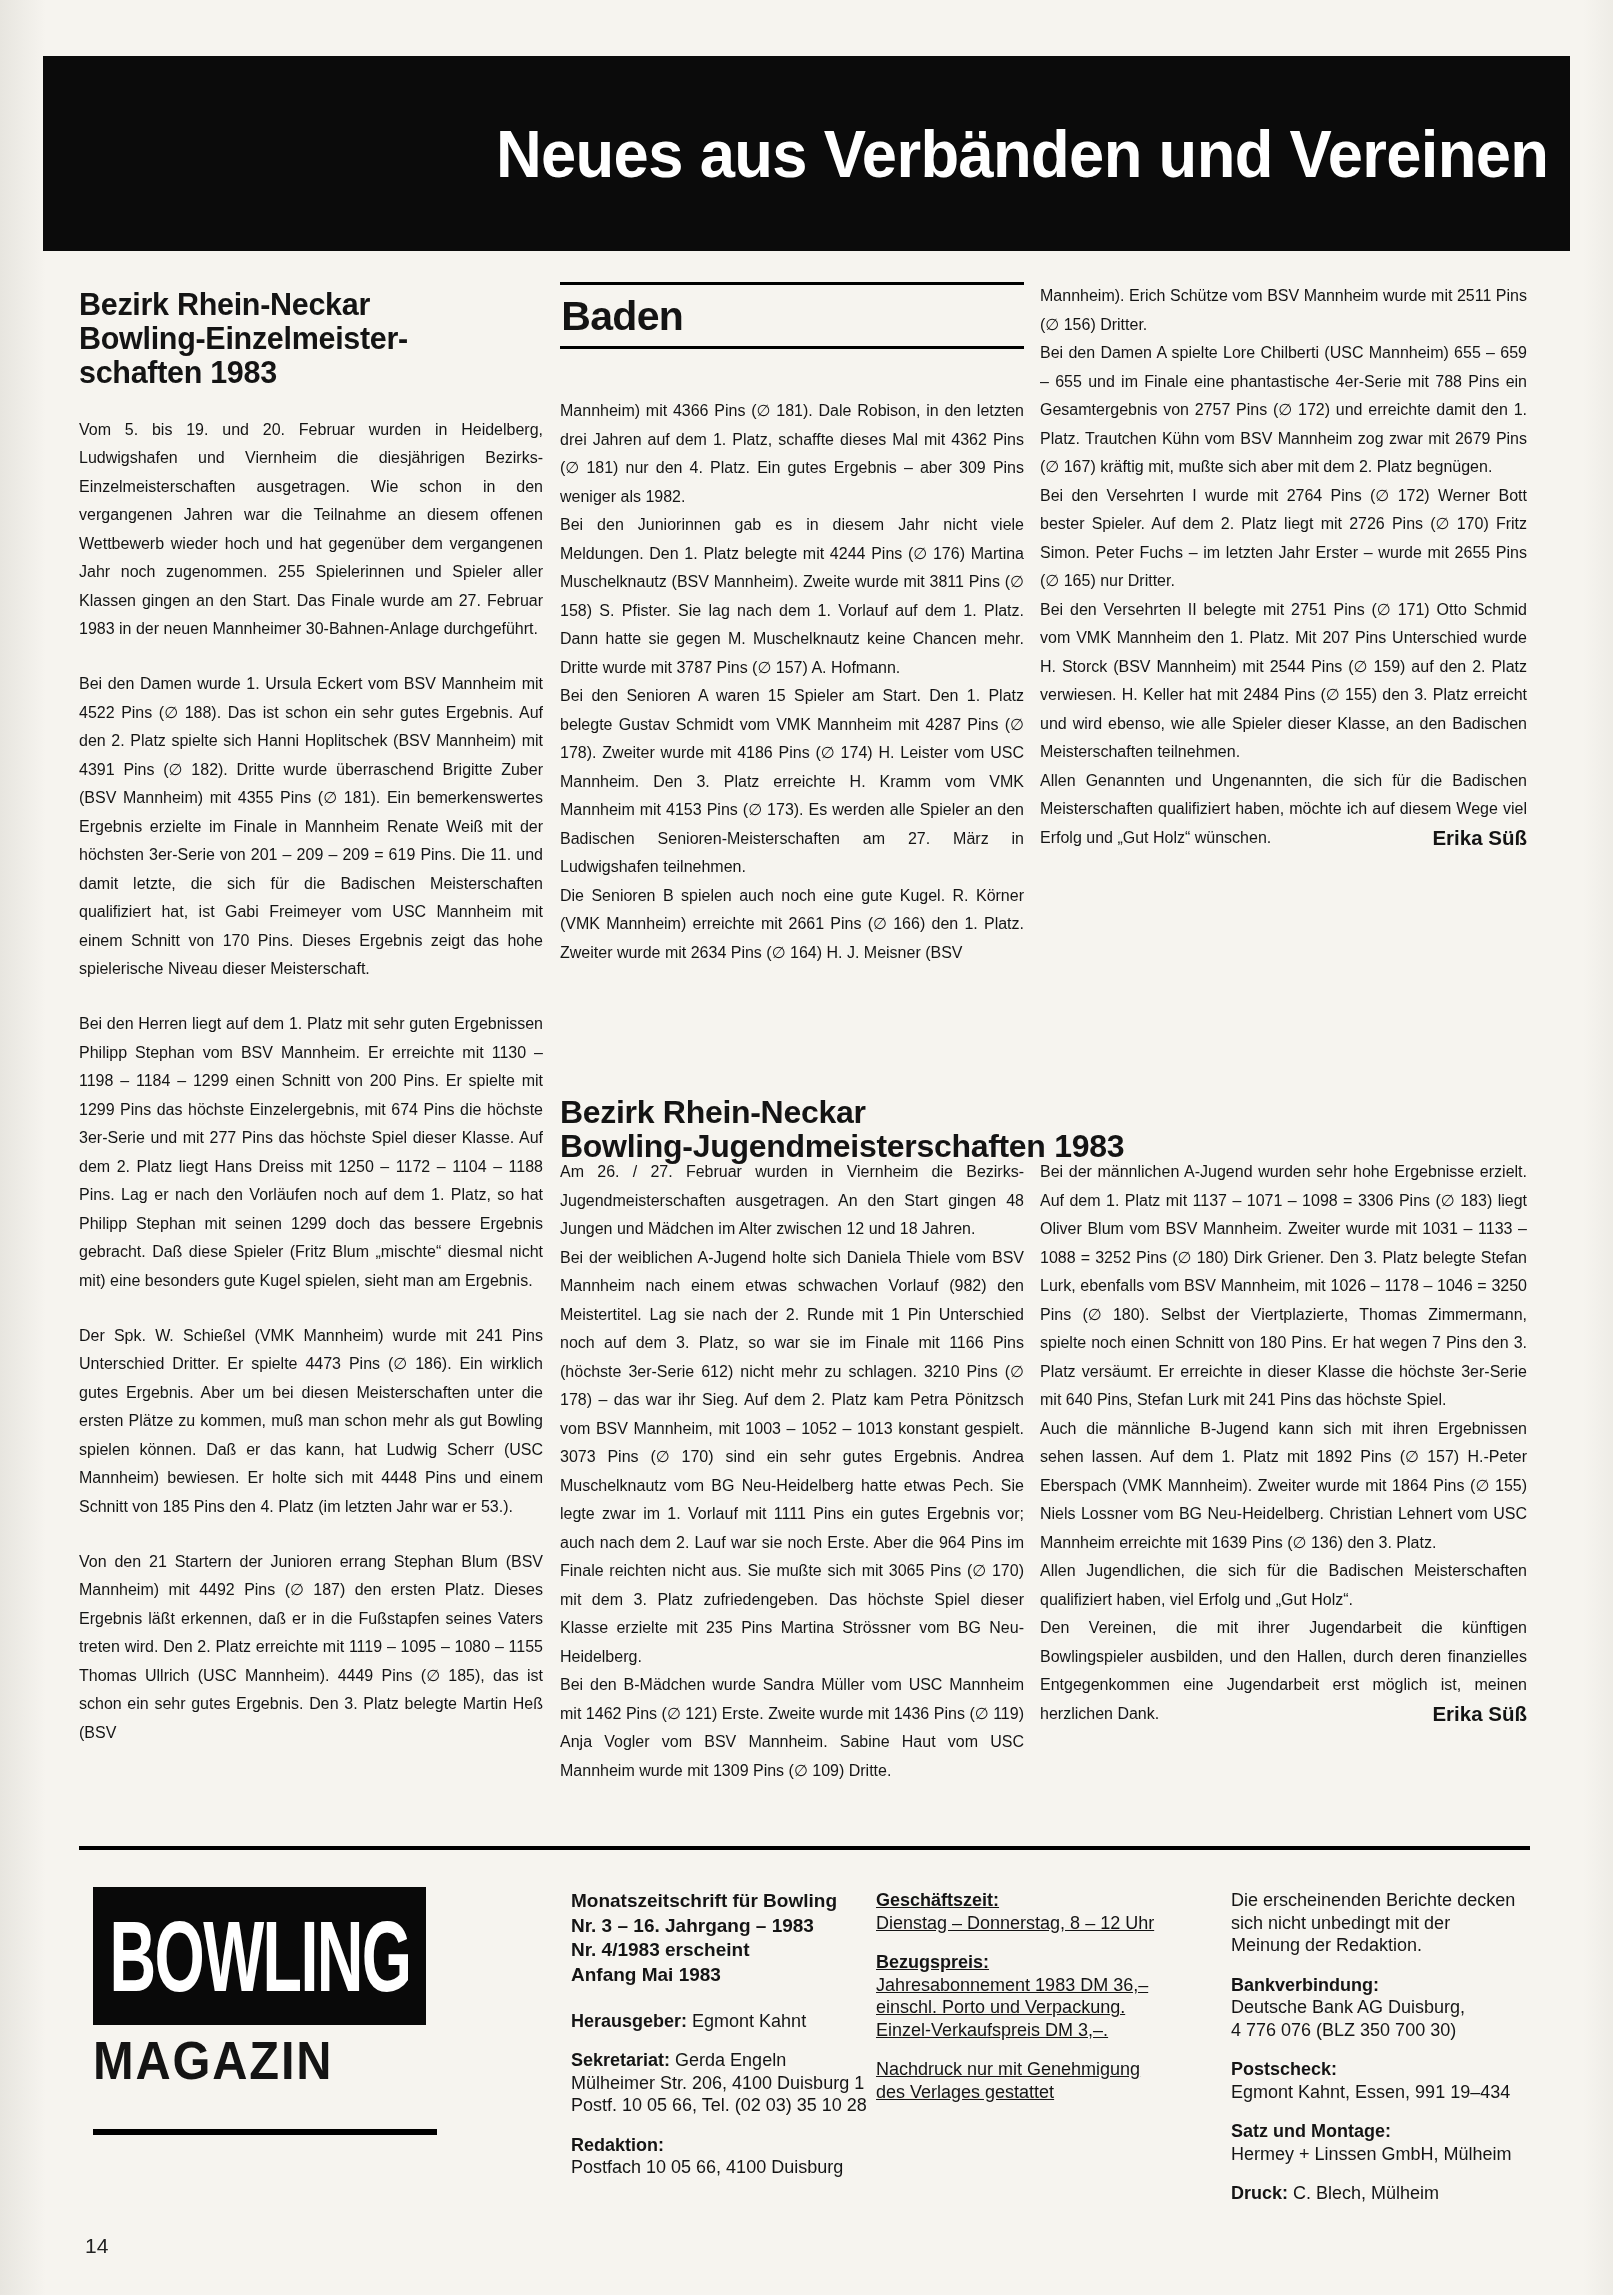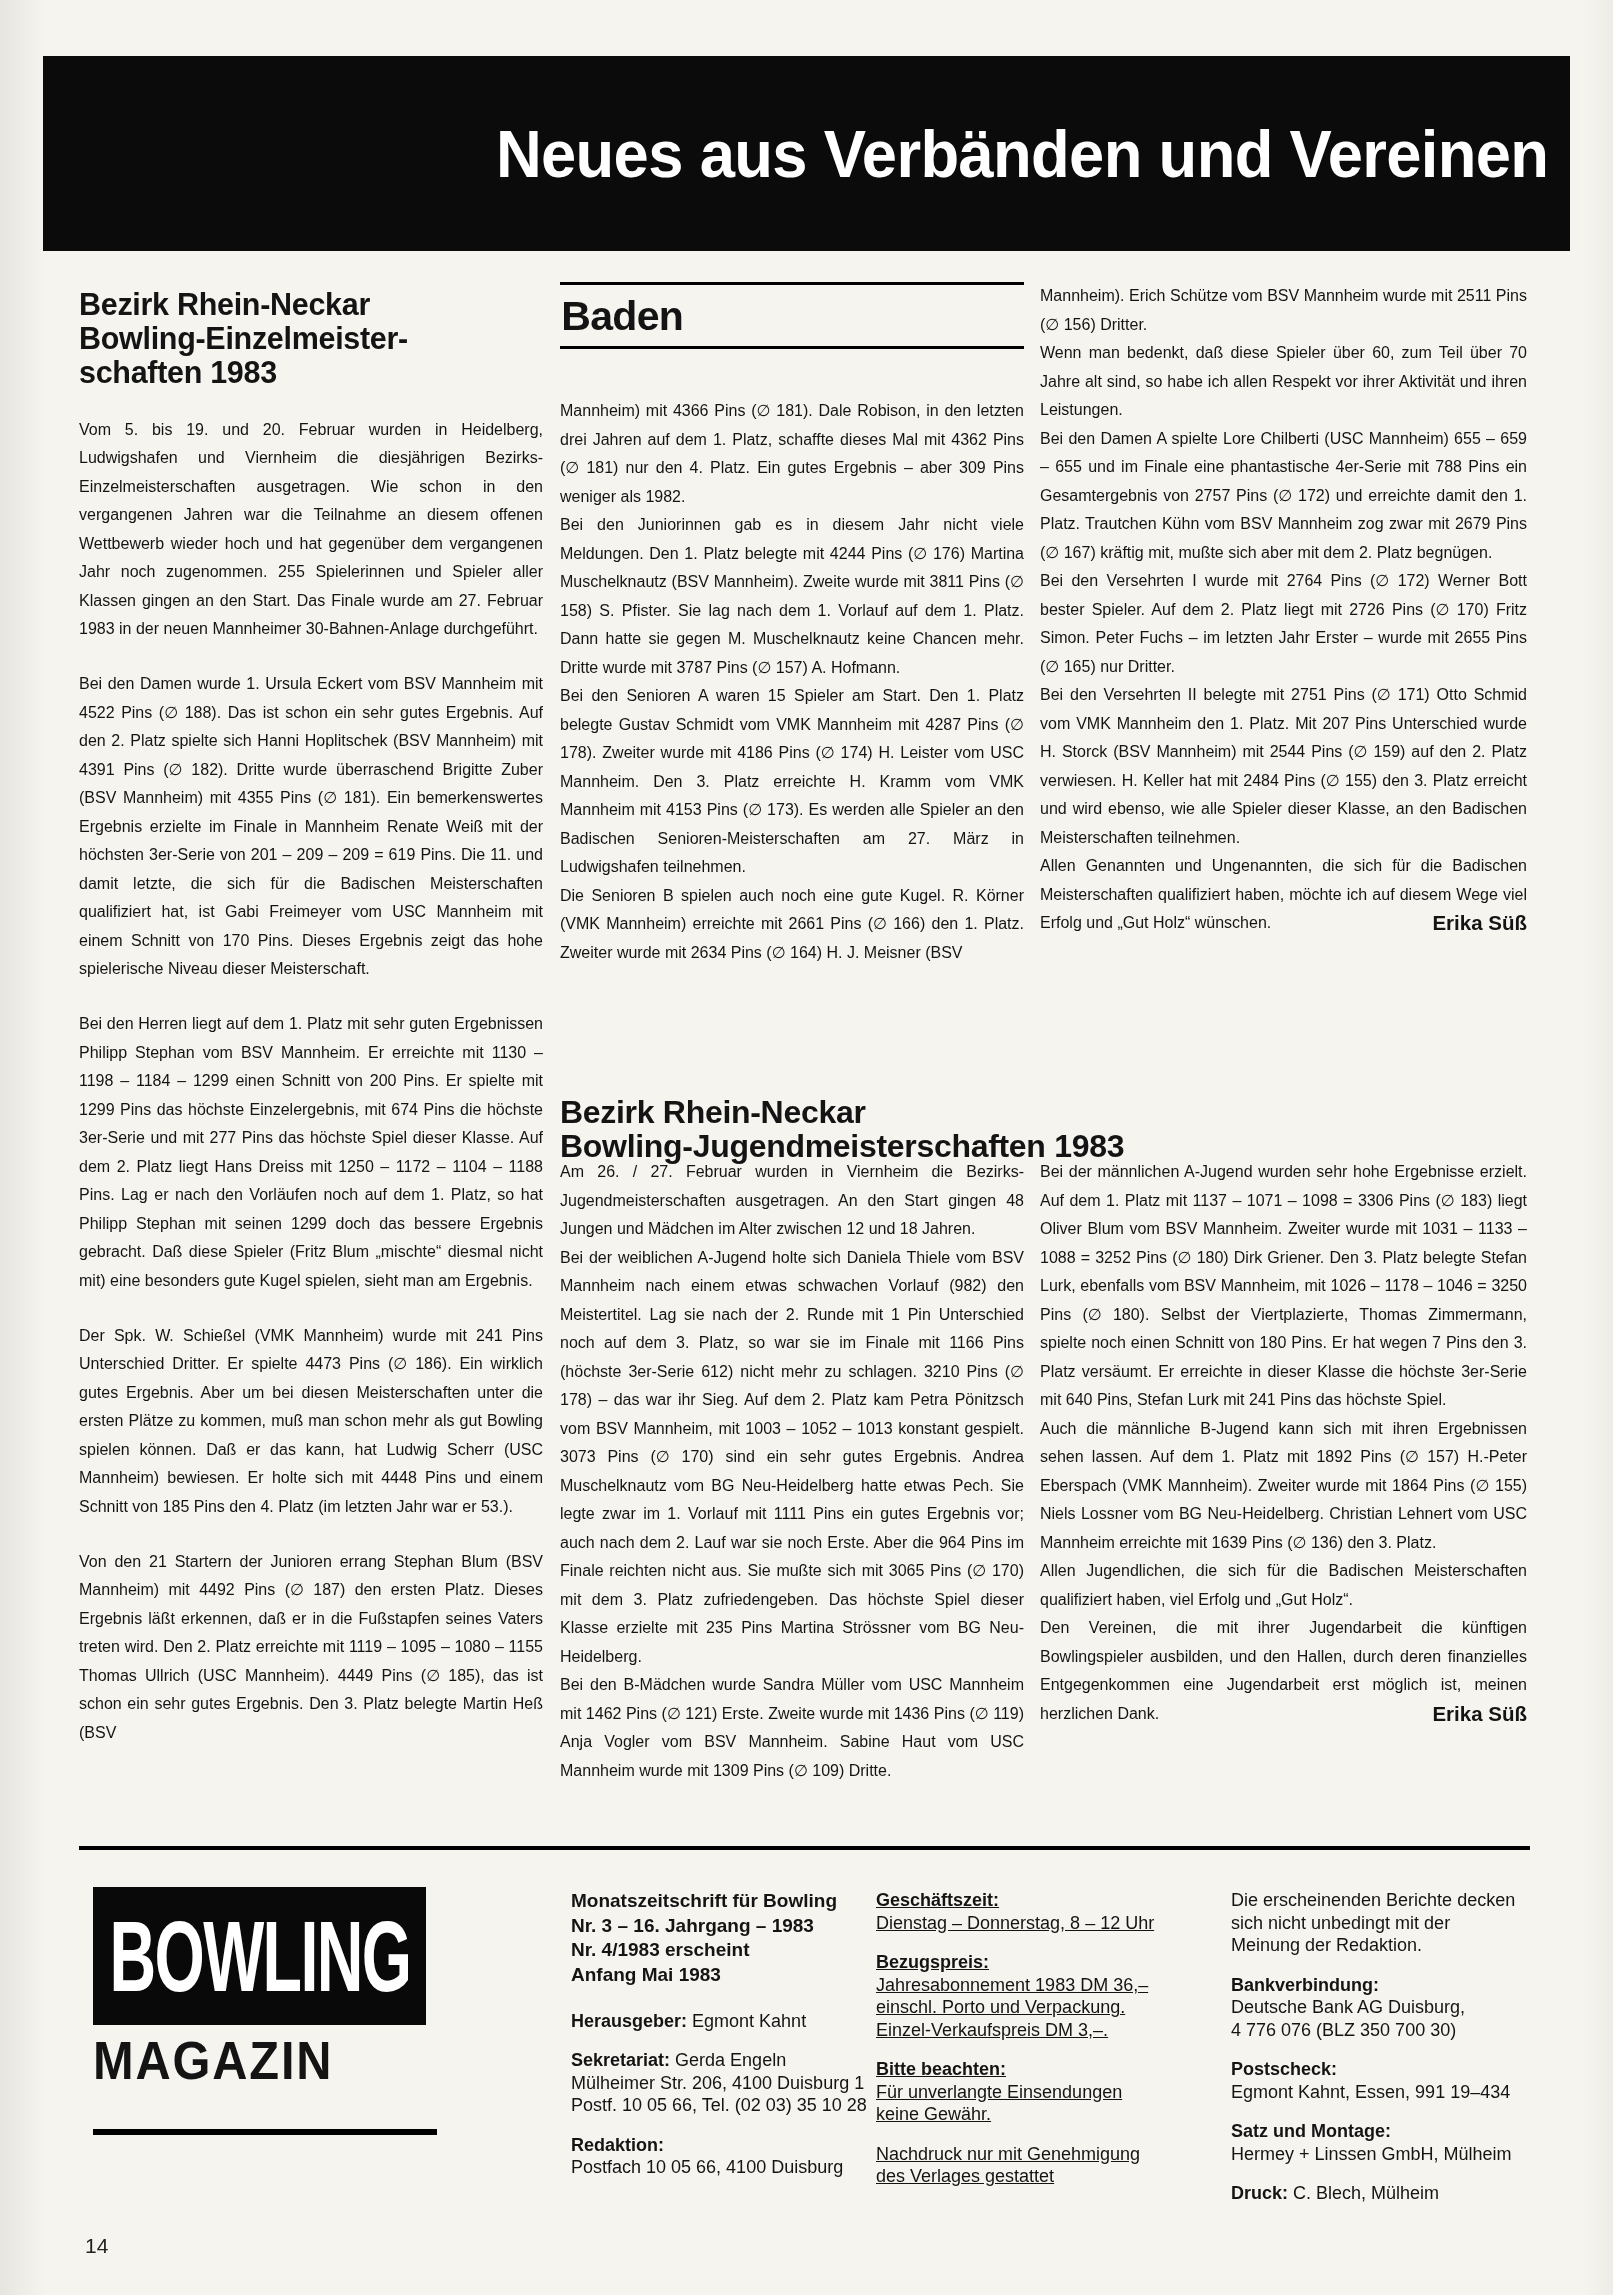--- a/index.html
+++ b/index.html
@@ -108,21 +108,20 @@
     <div class="rule"></div>
     <div class="baden-gap"></div>
     <p class="body-p">Mannheim) mit 4366 Pins (∅ 181). Dale Robison, in den letzten drei Jahren auf dem 1. Platz, schaffte dieses Mal mit 4362 Pins (∅ 181) nur den 4. Platz. Ein gutes Ergebnis – aber 309 Pins weniger als 1982.</p>
     <p class="body-p">Bei den Juniorinnen gab es in diesem Jahr nicht viele Meldungen. Den 1. Platz belegte mit 4244 Pins (∅ 176) Martina Muschelknautz (BSV Mannheim). Zweite wurde mit 3811 Pins (∅ 158) S. Pfister. Sie lag nach dem 1. Vorlauf auf dem 1. Platz. Dann hatte sie gegen M. Muschelknautz keine Chancen mehr. Dritte wurde mit 3787 Pins (∅ 157) A. Hofmann.</p>
     <p class="body-p">Bei den Senioren A waren 15 Spieler am Start. Den 1. Platz belegte Gustav Schmidt vom VMK Mannheim mit 4287 Pins (∅ 178). Zweiter wurde mit 4186 Pins (∅ 174) H. Leister vom USC Mannheim. Den 3. Platz erreichte H. Kramm vom VMK Mannheim mit 4153 Pins (∅ 173). Es werden alle Spieler an den Badischen Senioren-Meisterschaften am 27. März in Ludwigshafen teilnehmen.</p>
     <p class="body-p">Die Senioren B spielen auch noch eine gute Kugel. R. Körner (VMK Mannheim) erreichte mit 2661 Pins (∅ 166) den 1. Platz. Zweiter wurde mit 2634 Pins (∅ 164) H. J. Meisner (BSV</p>
   </div>
 
   <div class="baden-col2">
     <p class="body-p">Mannheim). Erich Schütze vom BSV Mannheim wurde mit 2511 Pins (∅ 156) Dritter.</p>
-    <p class="body-p">Wenn man bedenkt, daß diese Spieler über 60, zum Teil über 70 Jahre alt sind, so habe ich allen Respekt vor ihrer Aktivität und ihren Leistungen.</p>
     <p class="body-p">Bei den Damen A spielte Lore Chilberti (USC Mannheim) 655 – 659 – 655 und im Finale eine phantastische 4er-Serie mit 788 Pins ein Gesamtergebnis von 2757 Pins (∅ 172) und erreichte damit den 1. Platz. Trautchen Kühn vom BSV Mannheim zog zwar mit 2679 Pins (∅ 167) kräftig mit, mußte sich aber mit dem 2. Platz begnügen.</p>
     <p class="body-p">Bei den Versehrten I wurde mit 2764 Pins (∅ 172) Werner Bott bester Spieler. Auf dem 2. Platz liegt mit 2726 Pins (∅ 170) Fritz Simon. Peter Fuchs – im letzten Jahr Erster – wurde mit 2655 Pins (∅ 165) nur Dritter.</p>
     <p class="body-p">Bei den Versehrten II belegte mit 2751 Pins (∅ 171) Otto Schmid vom VMK Mannheim den 1. Platz. Mit 207 Pins Unterschied wurde H. Storck (BSV Mannheim) mit 2544 Pins (∅ 159) auf den 2. Platz verwiesen. H. Keller hat mit 2484 Pins (∅ 155) den 3. Platz erreicht und wird ebenso, wie alle Spieler dieser Klasse, an den Badischen Meisterschaften teilnehmen.</p>
     <p class="body-p">Allen Genannten und Ungenannten, die sich für die Badischen Meisterschaften qualifiziert haben, möchte ich auf diesem Wege viel Erfolg und „Gut Holz“ wünschen.</p>
     <div class="author-line">Erika Süß</div>
   </div>
 
   <h2 class="jugend-title">Bezirk Rhein-Neckar
 Bowling-Jugendmeisterschaften 1983</h2>
 
@@ -176,25 +175,20 @@
       <div class="f-label">Geschäftszeit:</div>
       <div class="f-text">Dienstag – Donnerstag, 8 – 12 Uhr</div>
     </div>
     <div class="f-group">
       <div class="f-label">Bezugspreis:</div>
       <div class="f-text">Jahresabonnement 1983 DM 36,–
 einschl. Porto und Verpackung.
 Einzel-Verkaufspreis DM 3,–.</div>
     </div>
     <div class="f-group">
-      <div class="f-label">Bitte beachten:</div>
-      <div class="f-text">Für unverlangte Einsendungen
-keine Gewähr.</div>
-    </div>
-    <div class="f-group">
       <div class="f-text">Nachdruck nur mit Genehmigung
 des Verlages gestattet</div>
     </div>
   </div>
 
   <div class="f-col f-col-3">
     <div class="f-group">
       <div class="f-text">Die erscheinenden Berichte decken
 sich nicht unbedingt mit der
 Meinung der Redaktion.</div>

